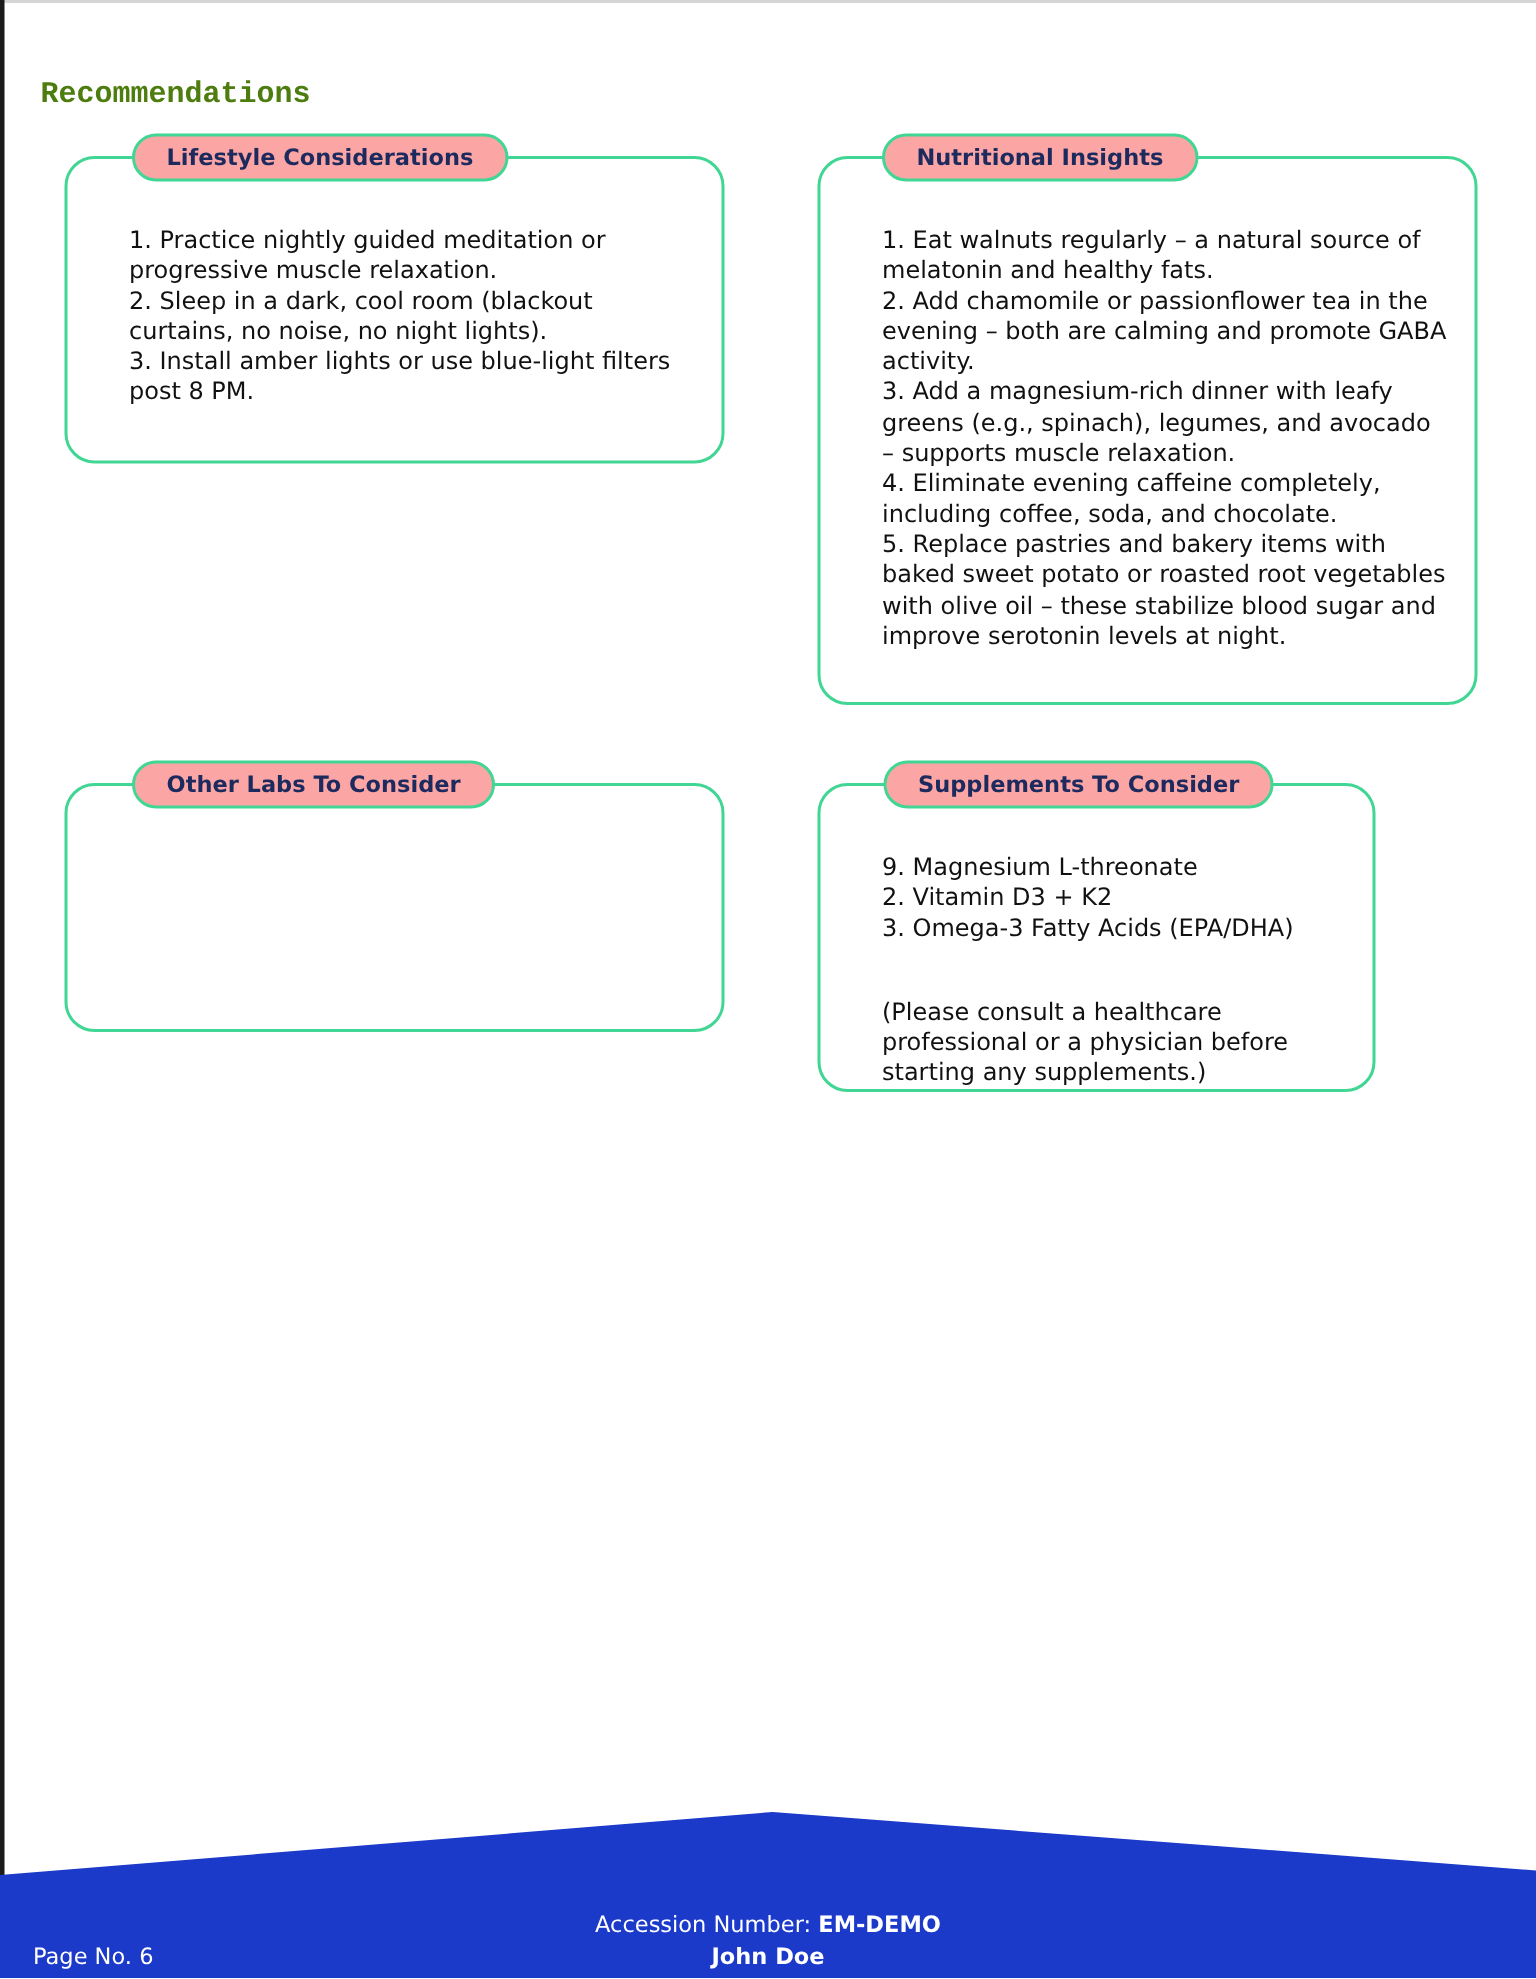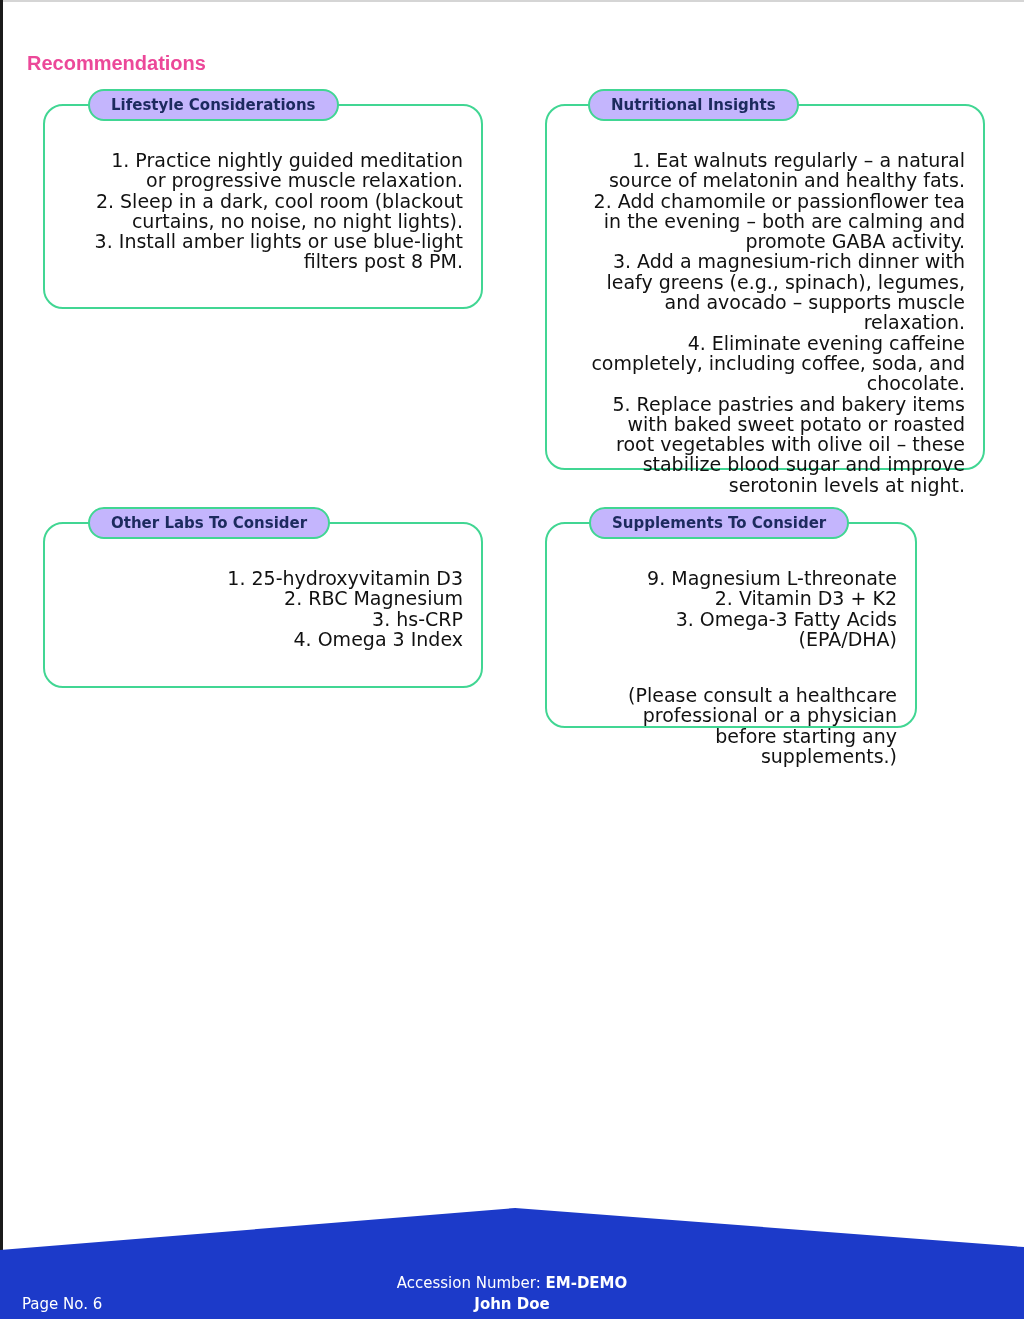--- a/index.html
+++ b/index.html
@@ -16,52 +16,51 @@
     position: absolute; top: 0; left: 0; right: 0; height: 2px;
     background: #d5d5d5;
   }
   .left-edge {
     position: absolute; top: 0; left: 0; width: 3px; height: 1256px;
     background: #1b1b1b;
   }
   .page-heading {
     position: absolute;
     left: 27px; top: 52px;
-    font-family: Liberation Sans, sans-serif;
+    font-family: Liberation Mono, monospace;
     font-weight: bold;
     font-size: 20px;
-    color: #ec4899;
+    color: #4d7c0f;
   }
   .card {
     position: absolute;
     border: 2px solid #41d693;
     border-radius: 20px;
     background: #ffffff;
   }
   .card-pill {
     position: absolute;
     top: -17px;
     height: 32px;
-    background: #c4b5fd;
+    background: #fca5a5;
     border: 2px solid #41d693;
     border-radius: 16px;
     padding: 0 21px;
     display: flex;
     align-items: center;
     font-size: 15px;
     font-weight: bold;
     color: #1c2a5e;
     white-space: nowrap;
   }
   .card-body {
     padding: 44px 18px 10px 41px;
-    font-size: 19px;
+    font-size: 16px;
     line-height: 20.3px;
     color: #111111;
-    text-align: right;
   }
   .card-note { margin-top: 36px; }
   #card-lifestyle  { left: 43px;  top: 104px; width: 440px; height: 205px; }
   #card-nutrition  { left: 545px; top: 104px; width: 440px; height: 366px; }
   #card-otherlabs  { left: 43px;  top: 522px; width: 440px; height: 166px; }
   #card-supplements{ left: 545px; top: 522px; width: 372px; height: 206px; }
   #card-lifestyle  .card-pill { left: 43px; }
   #card-nutrition  .card-pill { left: 41px; }
   #card-otherlabs  .card-pill { left: 43px; }
   #card-supplements .card-pill { left: 42px; }
@@ -112,26 +111,20 @@
         <div>1. Eat walnuts regularly – a natural source of melatonin and healthy fats.</div>
         <div>2. Add chamomile or passionflower tea in the evening – both are calming and promote GABA activity.</div>
         <div>3. Add a magnesium-rich dinner with leafy greens (e.g., spinach), legumes, and avocado – supports muscle relaxation.</div>
         <div>4. Eliminate evening caffeine completely, including coffee, soda, and chocolate.</div>
         <div>5. Replace pastries and bakery items with baked sweet potato or roasted root vegetables with olive oil – these stabilize blood sugar and improve serotonin levels at night.</div>
       </div>
   </div>
 
   <div class="card" id="card-otherlabs">
     <div class="card-pill">Other Labs To Consider</div>
-    <div class="card-body">
-        <div>1. 25-hydroxyvitamin D3</div>
-        <div>2. RBC Magnesium</div>
-        <div>3. hs-CRP</div>
-        <div>4. Omega 3 Index</div>
-      </div>
   </div>
 
   <div class="card" id="card-supplements">
     <div class="card-pill">Supplements To Consider</div>
     <div class="card-body">
       <div>
           <div>9. Magnesium L-threonate</div>
           <div>2. Vitamin D3 + K2</div>
           <div>3. Omega-3 Fatty Acids (EPA/DHA)</div>
         </div>

